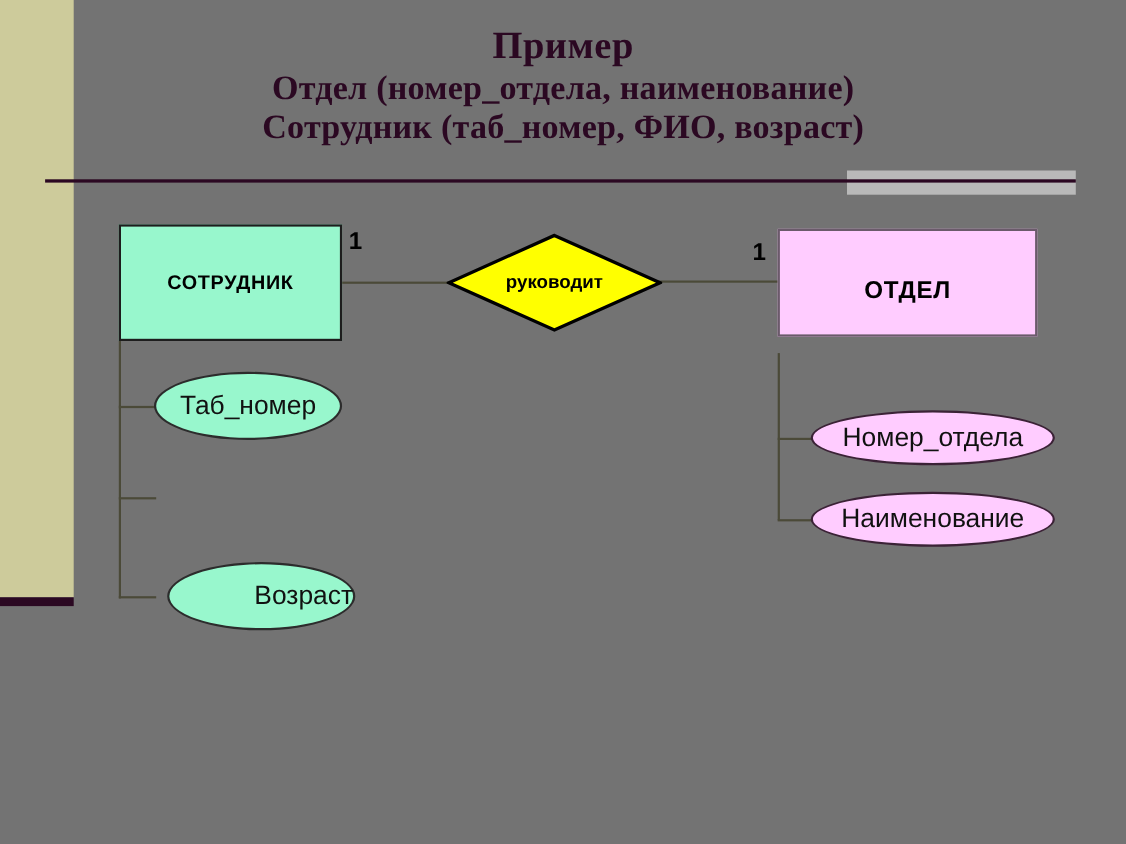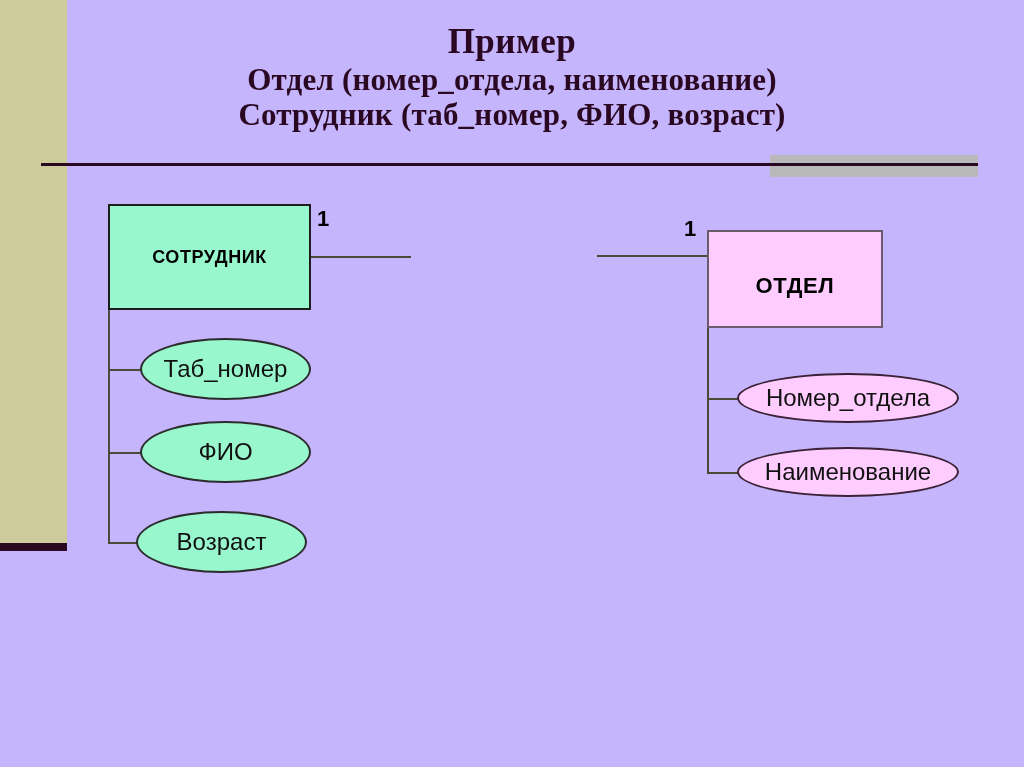--- a/index.html
+++ b/index.html
@@ -10,21 +10,21 @@
     width: 1024px;
     height: 767px;
     background: #fcfcdc;
     font-family: "Liberation Sans", sans-serif;
     overflow: hidden;
   }
   #slide {
     position: relative;
     width: 1024px;
     height: 767px;
-    background: #c4b5fd;
+    background: #737373;
   }
 
   
   .left-band {
     position: absolute;
     left: 0;
     top: 0;
     width: 67px;
     height: 543px;
     background: #cdcb9b;
@@ -102,22 +102,22 @@
     left: 108px;
     top: 204px;
     width: 203px;
     height: 106px;
     background: #98f7cd;
     border: 2px solid #1d1d1d;
     font-size: 18px;
   }
   .entity-dept {
     left: 707px;
-    top: 230px;
-    width: 176px;
+    top: 208px;
+    width: 236px;
     height: 98px;
     background: #ffccff;
     border: 2px solid #6b5a6b;
     font-size: 22px;
     padding-top: 14px;
   }
 
   
   .diamond-wrap {
     position: absolute;
@@ -199,33 +199,36 @@
   <div class="conn-h" style="left:597px; top:255px; width:111px;"></div>
   <div class="conn-v" style="left:707px; top:321px; height:152px;"></div>
   <div class="conn-h" style="left:707px; top:398px; width:32px;"></div>
   <div class="conn-h" style="left:707px; top:472px; width:32px;"></div>
 
   <div class="entity entity-employee">
     <span>СОТРУДНИК</span>
   </div>
   <div class="card" style="left:317px; top:206px;">1</div>
 
+  <div class="diamond-wrap">
+    <svg width="196" height="90" viewBox="0 0 196 90">
+      <polygon points="98,2 194,45 98,88 2,45" fill="#ffff00" stroke="#000000" stroke-width="3"></polygon>
+    </svg>
+    <div class="diamond-label">руководит</div>
+  </div>
 
   <div class="entity entity-dept">
     <span>ОТДЕЛ</span>
   </div>
   <div class="card" style="left:684px; top:216px;">1</div>
 
   <div class="attr attr-green" style="left:140px; top:338px; width:171px; height:62px;">
     <span>Таб_номер</span>
   </div>
-  <div class="attr attr-green" style="left:140px; top:421px; width:171px; height:62px;">
-    <span>ФИО</span>
-  </div>
-  <div class="attr attr-green" style="left:136px; top:511px; width:171px; height:62px;">
+  <div class="attr attr-green" style="left:152px; top:511px; width:171px; height:62px;justify-content:flex-end;">
     <span>Возраст</span>
   </div>
 
   <div class="attr attr-pink" style="left:737px; top:373px; width:222px; height:50px;">
     <span>Номер_отдела</span>
   </div>
   <div class="attr attr-pink" style="left:737px; top:447px; width:222px; height:50px;">
     <span>Наименование</span>
   </div>
 

